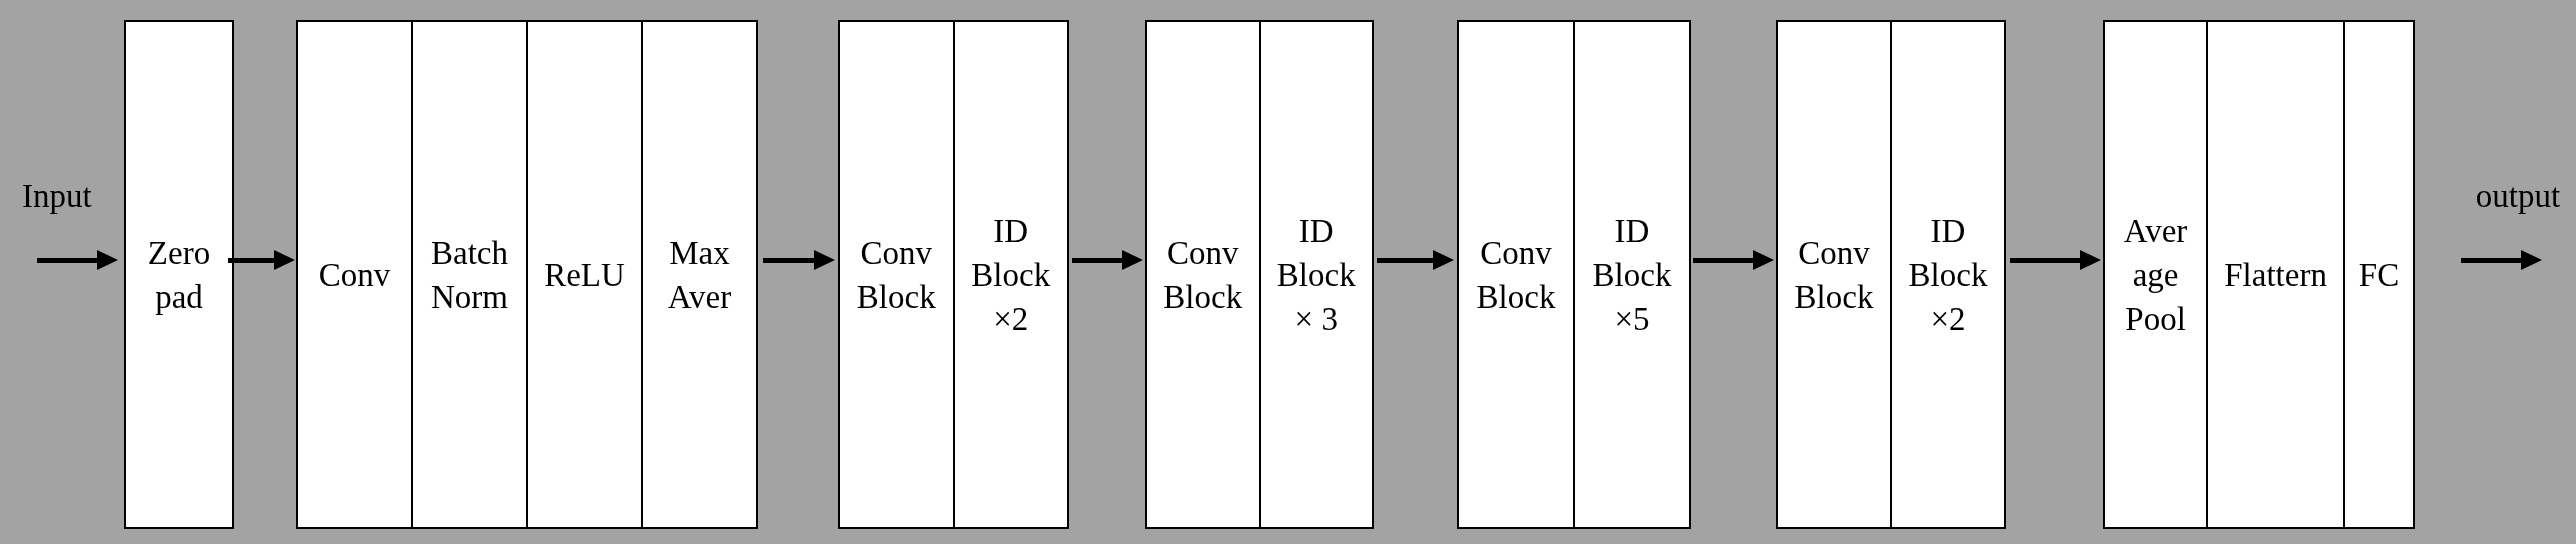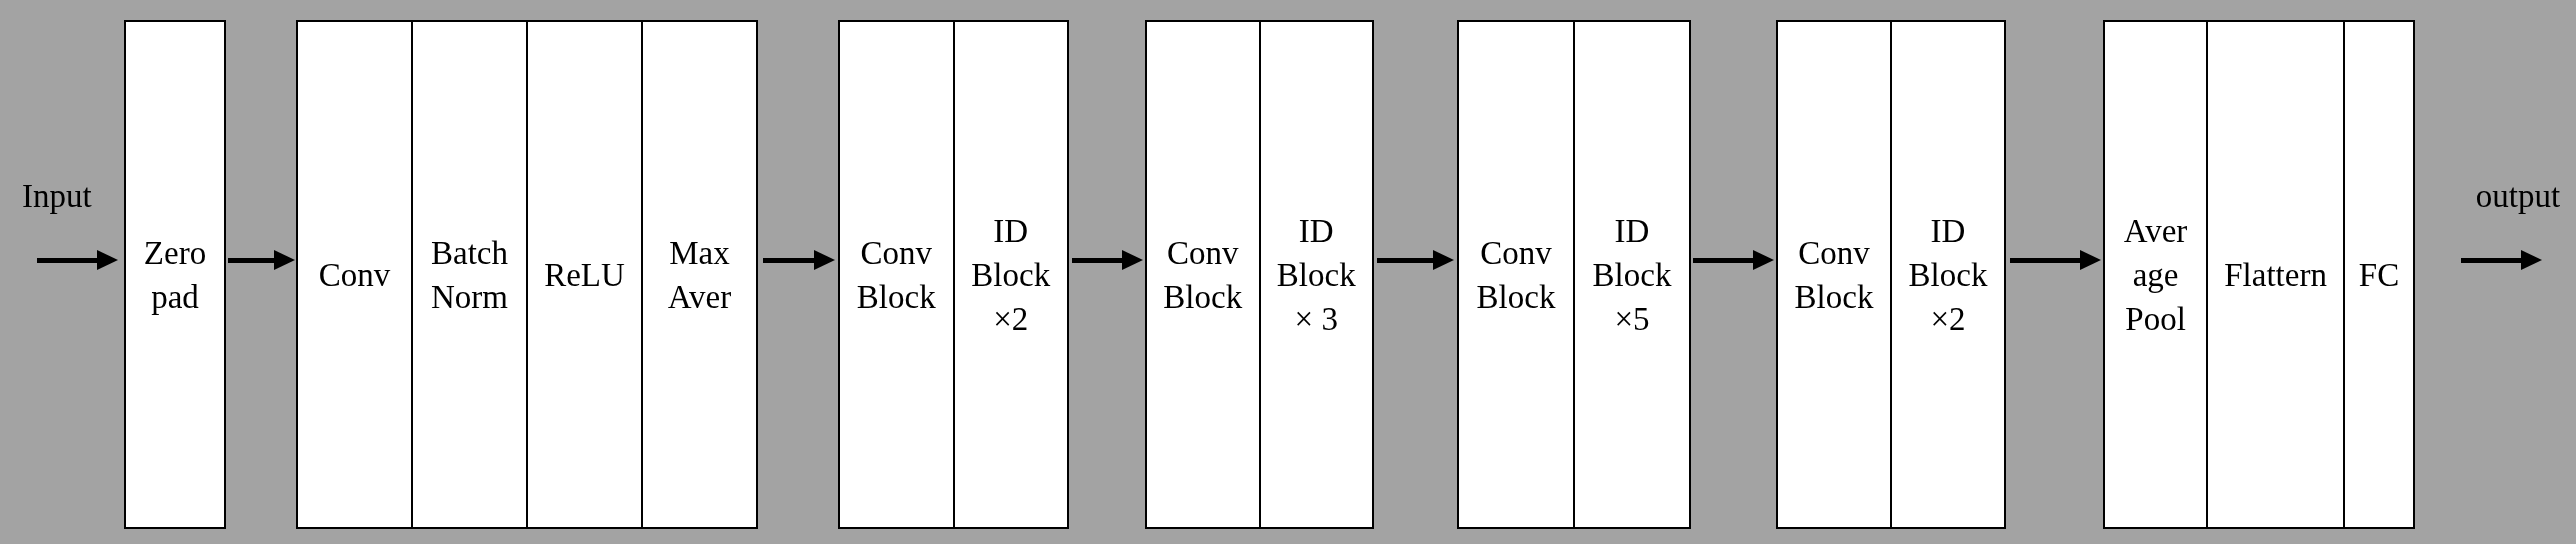--- a/index.html
+++ b/index.html
@@ -74,21 +74,21 @@
 
 <div class="canvas">
 
   <div class="flow-label" style="left:6.3px; top:174px; width:101px;">Input</div>
 
   <div class="arrow" style="left:37px; width:81px;">
     <div class="arrow-shaft"></div>
     <div class="arrow-head"></div>
   </div>
 
-  <div class="stage" style="left:124px; width:102px;">
+  <div class="stage" style="left:124px; width:110px;">
     <div class="cell">
       <div class="cell-label">Zero
 pad</div>
     </div>
   </div>
 
   <div class="arrow" style="left:228px; width:67px;">
     <div class="arrow-shaft"></div>
     <div class="arrow-head"></div>
   </div>

